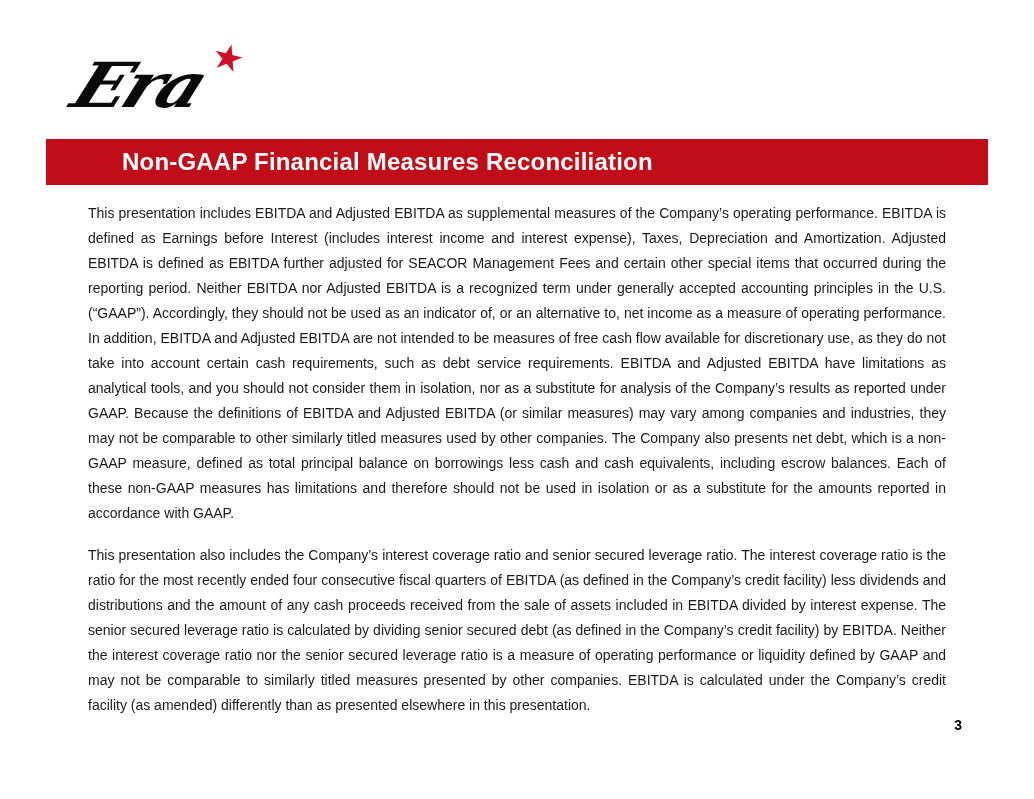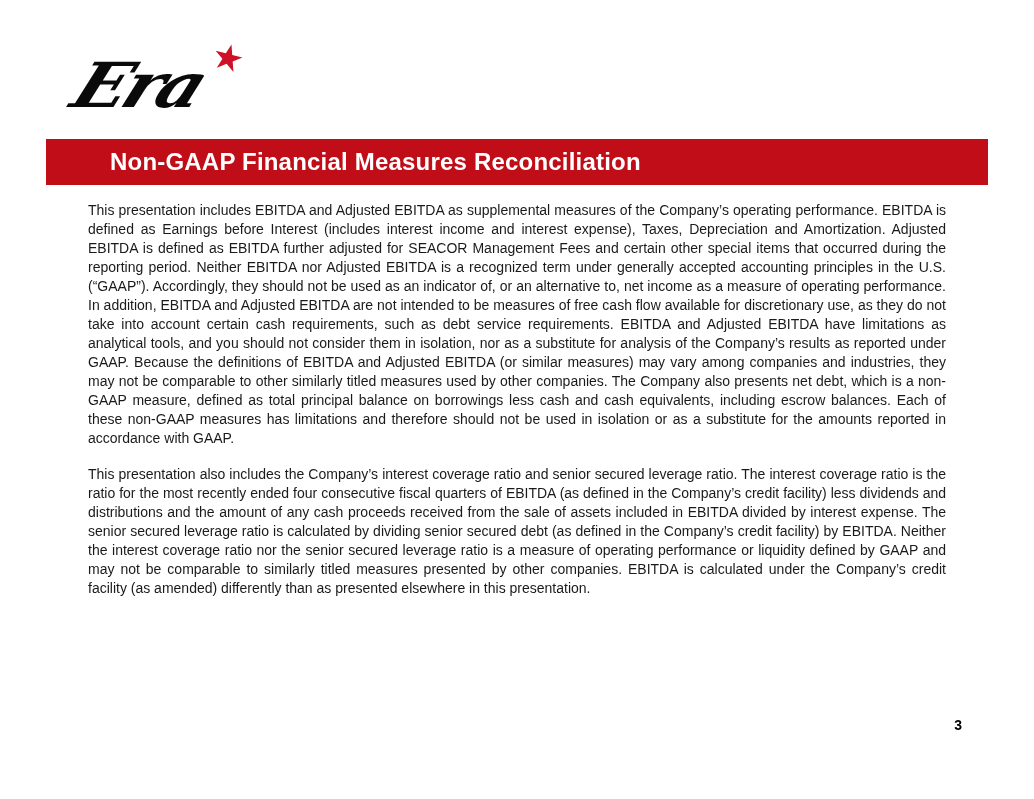--- a/index.html
+++ b/index.html
@@ -51,37 +51,37 @@
     position: absolute;
     left: 46px;
     top: 139px;
     width: 942px;
     height: 46px;
     background: #c00d18;
     display: flex;
     align-items: center;
   }
   .banner-title {
-    margin: 4px;
+    margin: 16px;
     padding-left: 60px;
     color: #ffffff;
     font-size: 24px;
     font-weight: bold;
     letter-spacing: 0.2px;
   }
 
   
   .body-text {
     position: absolute;
     left: 88px;
     top: 201px;
     width: 858px;
     color: #1a1a1a;
     font-size: 14px;
-    line-height: 19px;
+    line-height: 25px;
     text-align: justify;
   }
   .body-text p {
     margin: 0 0 17px 0;
   }
 
   
   .page-number {
     position: absolute;
     top: 717px;

